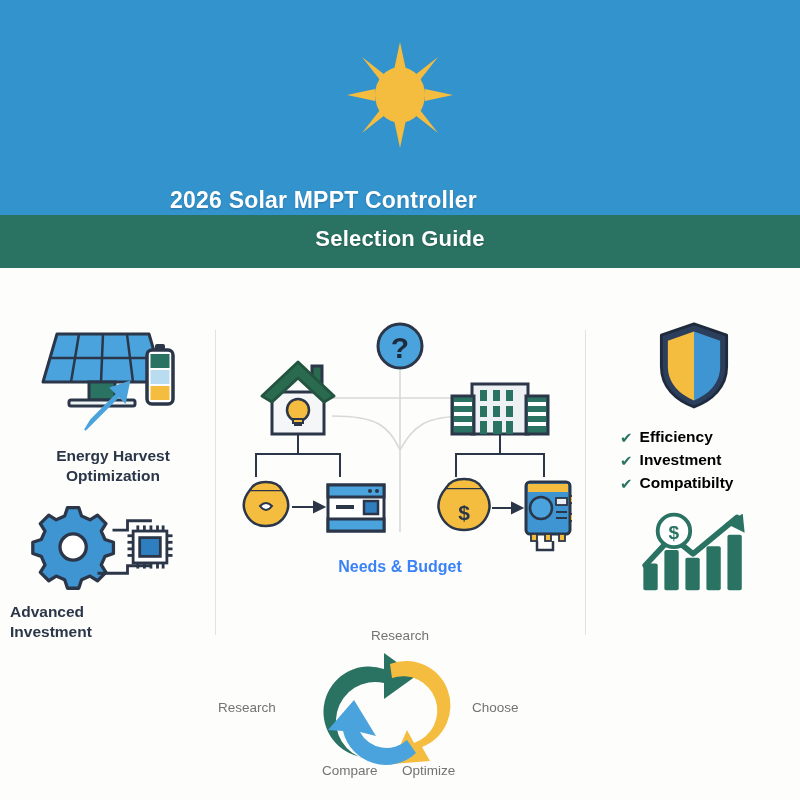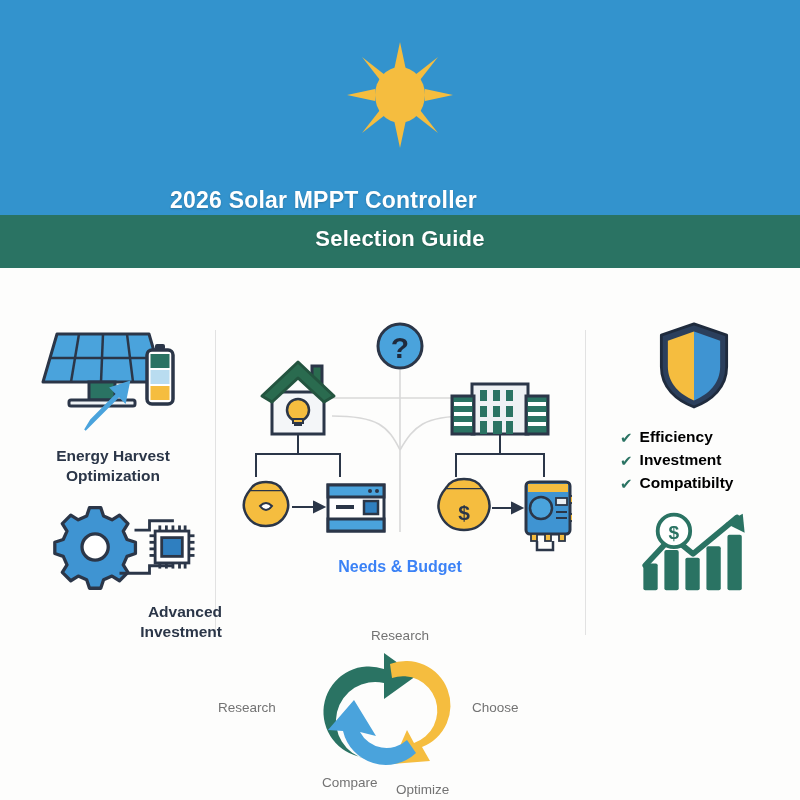--- a/index.html
+++ b/index.html
@@ -25,21 +25,21 @@
 
   
   .divider{position:absolute;width:1px;background:#e2e2e2;top:330px;height:305px;}
   .div-l{left:215px;} .div-r{left:585px;}
 
   
   .col-left{position:absolute;left:18px;top:318px;width:190px;text-align:center;}
   .ic-box{display:flex;justify-content:center;align-items:center;}
   .cap{font-size:15.5px;font-weight:bold;color:#2b3648;line-height:20px;margin-top:8px;}
 
-  .col-left-2{position:absolute;left:32px;top:500px;width:190px;text-align:right;}
+  .col-left-2{position:absolute;left:10px;top:500px;width:190px;text-align:left;}
 
   
   .center-wrap{position:absolute;left:228px;top:322px;width:344px;height:250px;}
   .center-cap{position:absolute;left:228px;top:558px;width:344px;text-align:center;
               font-size:16px;font-weight:bold;color:#3b82f6;}
 
   
   .col-right{position:absolute;left:596px;top:318px;width:196px;}
   .shield-box{text-align:center;}
   .checklist{margin:12px 0 0 24px;}
@@ -47,22 +47,22 @@
   .chk-mark{color:#2a7363;font-size:15px;font-weight:bold;line-height:1;}
   .chk-lbl{font-size:15.5px;font-weight:bold;color:#000000;}
 
   .col-right-2{position:absolute;left:596px;top:508px;width:196px;text-align:center;}
 
   
   .cycle{position:absolute;left:280px;top:628px;width:240px;height:165px;}
   .cyc-lbl{position:absolute;font-size:13.5px;color:#737373;white-space:nowrap;}
   .cyc-top{left:0;top:0;width:240px;text-align:center;}
   .cyc-right{left:176px;top:72px;margin-left:16px;}
-  .cyc-bottomright{left:116px;top:135px;margin-top:19px;}
-  .cyc-bottomleft{left:42px;top:135px;margin-top:12px;}
+  .cyc-bottomright{left:122px;top:135px;}
+  .cyc-bottomleft{left:42px;top:135px;}
   .cyc-left{left:-6px;top:72px;}
 </style>
 </head>
 <body>
 
 <div class="page">
 
   <div class="hdr-blue"></div>
   <div class="hdr-green"></div>
 

